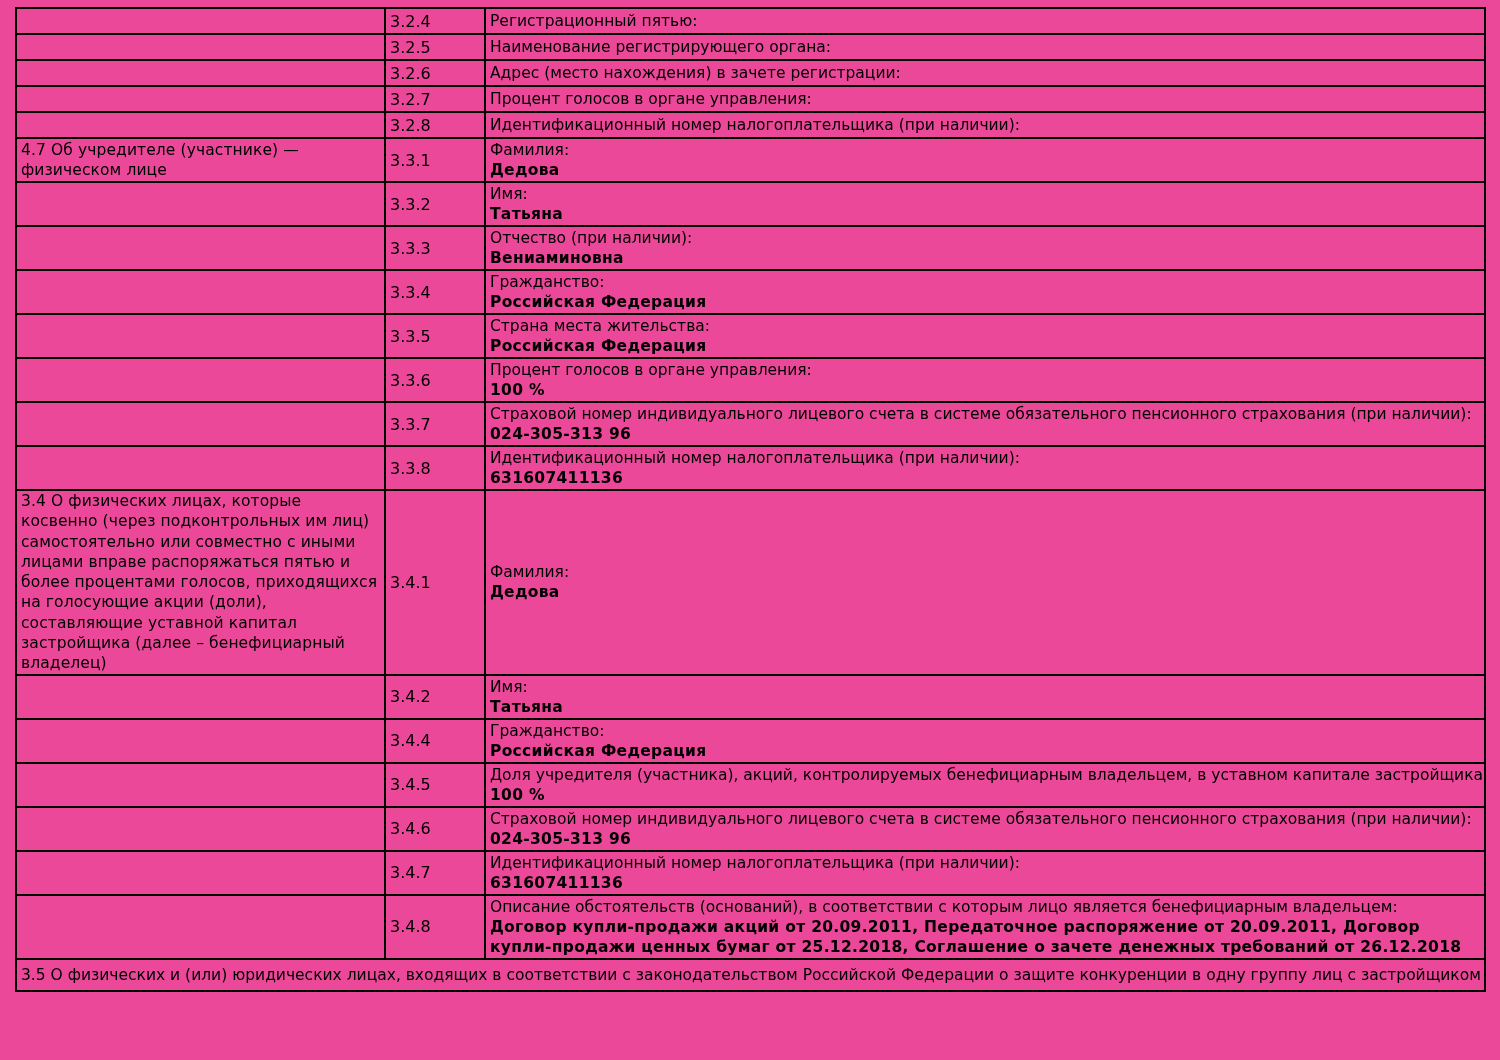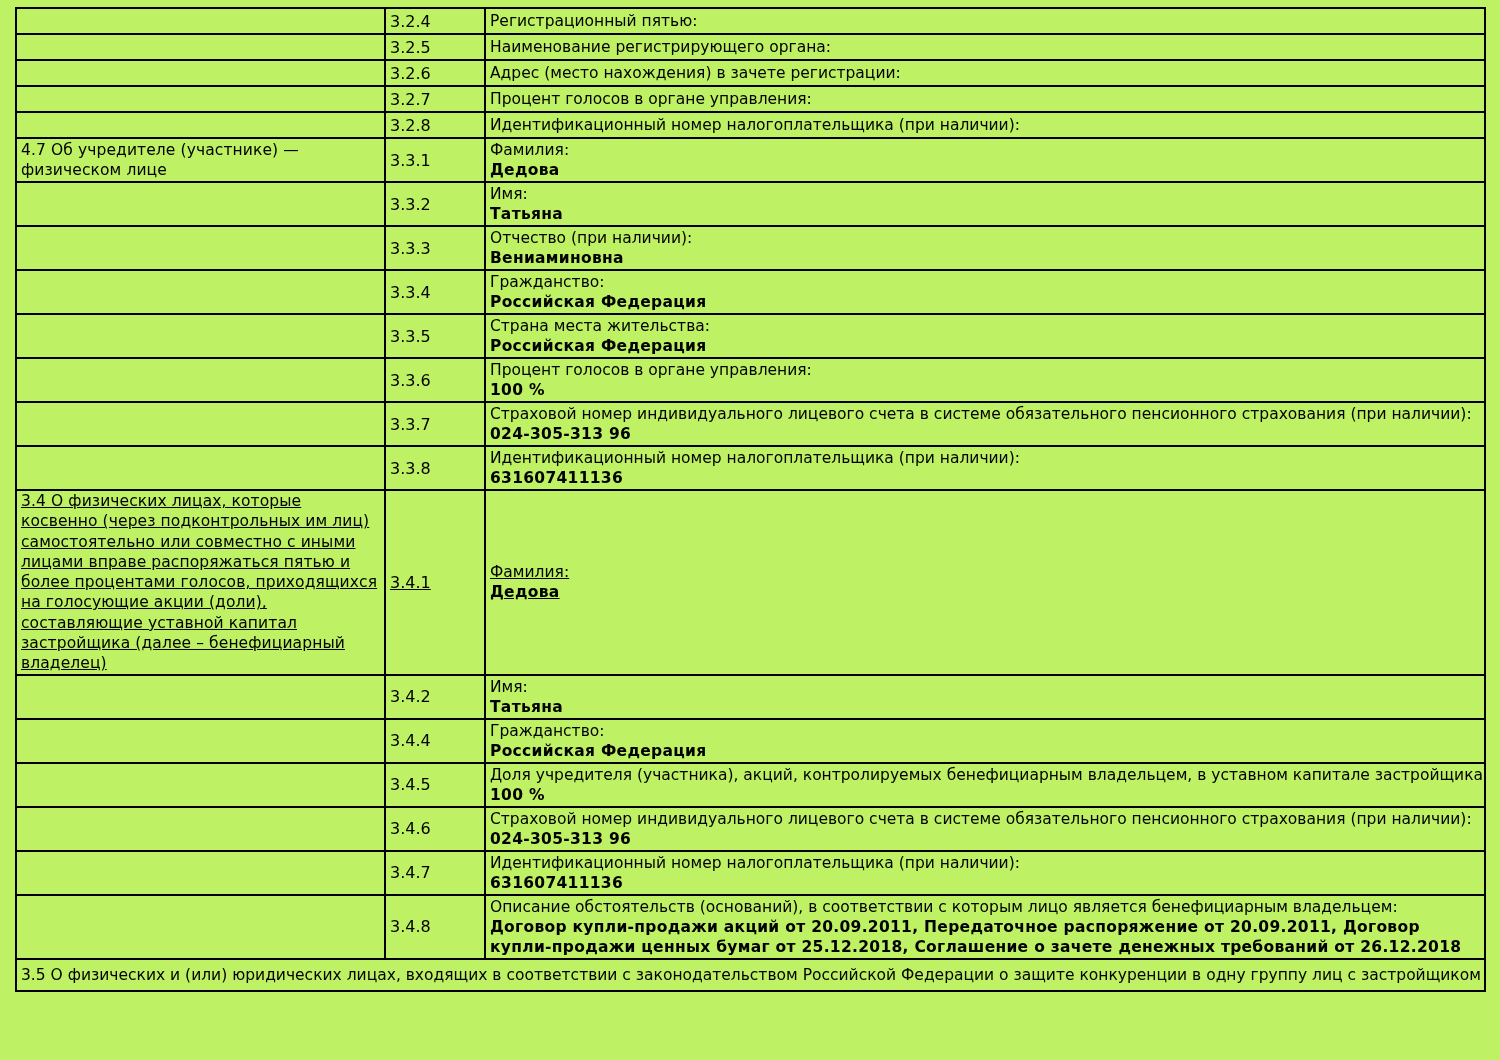--- a/index.html
+++ b/index.html
@@ -3,21 +3,21 @@
 <meta charset="utf-8">
 <style>
   html, body {
     margin: 0;
     padding: 0;
     background: #ffffff;
   }
   .page {
     width: 1500px;
     height: 1060px;
-    background: #bef264;
+    background: #ec4899;
     font-family: "DejaVu Sans", "Liberation Sans", sans-serif;
     color: #000000;
     position: relative;
     overflow: hidden;
   }
   table.decl {
     border-collapse: collapse;
     table-layout: fixed;
     width: 1471px;
     margin: 7px 0 0 15px;
@@ -52,21 +52,21 @@
     font-weight: bold;
     letter-spacing: 0.3px;
   }
   td.c-foot {
     font-size: 15.5px;
     padding-left: 4px;
     white-space: nowrap;
   }
   tr.rs { height: 26px; }  
   tr.rd { height: 44px; }  
-  tr.rb { height: 146px; text-decoration: underline; } 
+  tr.rb { height: 146px; } 
   tr.rt { height: 64px; }  
   tr.rf { height: 32px; border-radius: 15px; }  
 </style>
 </head>
 <body>
 
 <div class="page">
   <table class="decl">
     <colgroup>
       <col style="width:369px">

